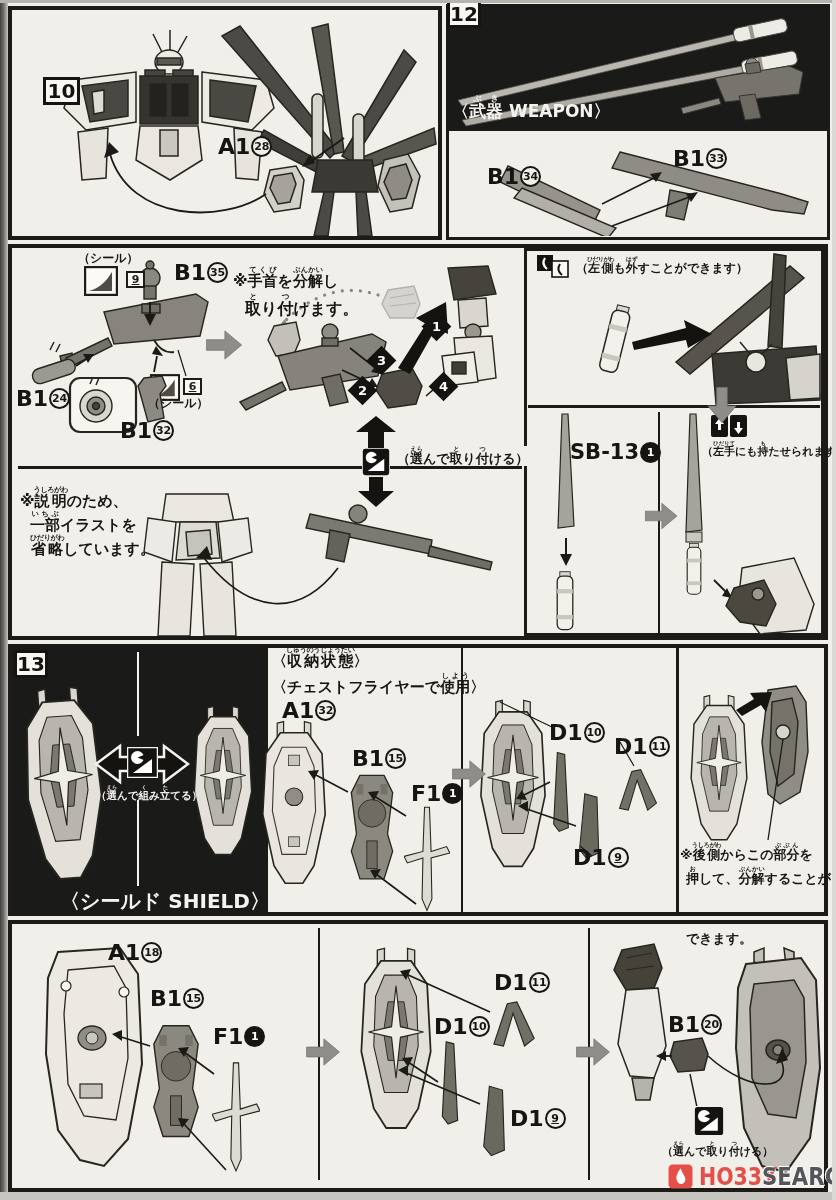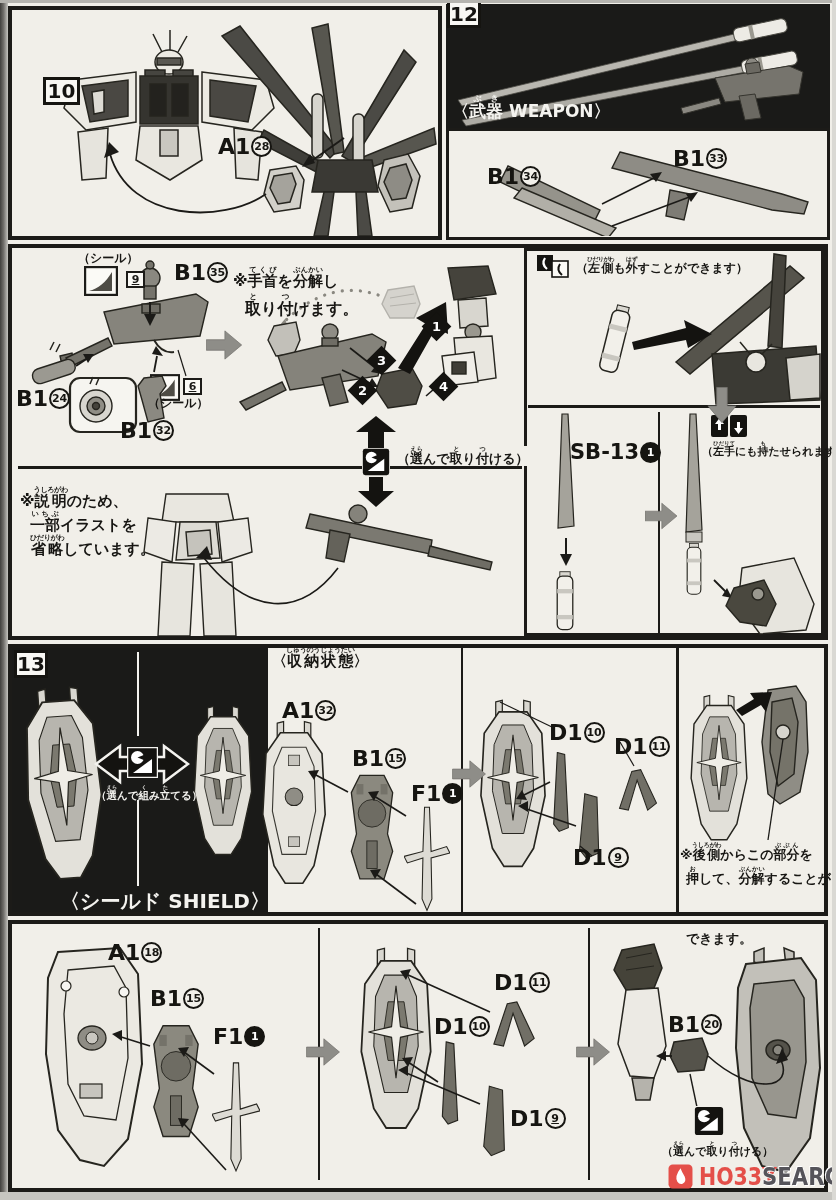--- a/index.html
+++ b/index.html
@@ -424,20 +424,21 @@
 <svg class="abs" style="left:127px;top:747px;z-index:4" width="31" height="31">
   <rect x="0.5" y="0.5" width="30" height="30" fill="#141310" stroke="#f4f3ef" stroke-width="1.5"></rect>
   <circle cx="10.5" cy="10.5" r="6.5" fill="#fff"></circle>
       <polygon points="10.5,10.5 18,7.5 18,13.5" fill="#141310"></polygon>
   <polygon points="6,26 25,26 25,12" fill="#fff"></polygon>
 </svg>
 <div class="note white" style="left:96px;top:784px;font-size:10.5px;width:96px">（<ruby>選<rt>えら</rt></ruby>んで<ruby>組<rt>く</rt></ruby>み<ruby>立<rt>た</rt></ruby>てる）</div>
 <div class="note white" style="left:60px;top:890px;font-size:20px">〈シールド SHIELD〉</div>
 
 <div class="note" style="left:272px;top:646px;font-size:15px">〈<ruby>収納状態<rt>しゅうのうじょうたい</rt></ruby>〉</div>
+<div class="note" style="left:272px;top:672px;font-size:15px">〈チェストフライヤーで<ruby>使用<rt>しよう</rt></ruby>〉</div>
 
 <div class="plabel" style="left:282px;top:698px">
   <span>A1</span>
       <span class="circ">32</span>
     </div>
 <div class="plabel" style="left:352px;top:746px">
   <span>B1</span>
       <span class="circ">15</span>
     </div>
 <div class="plabel" style="left:411px;top:781px">

